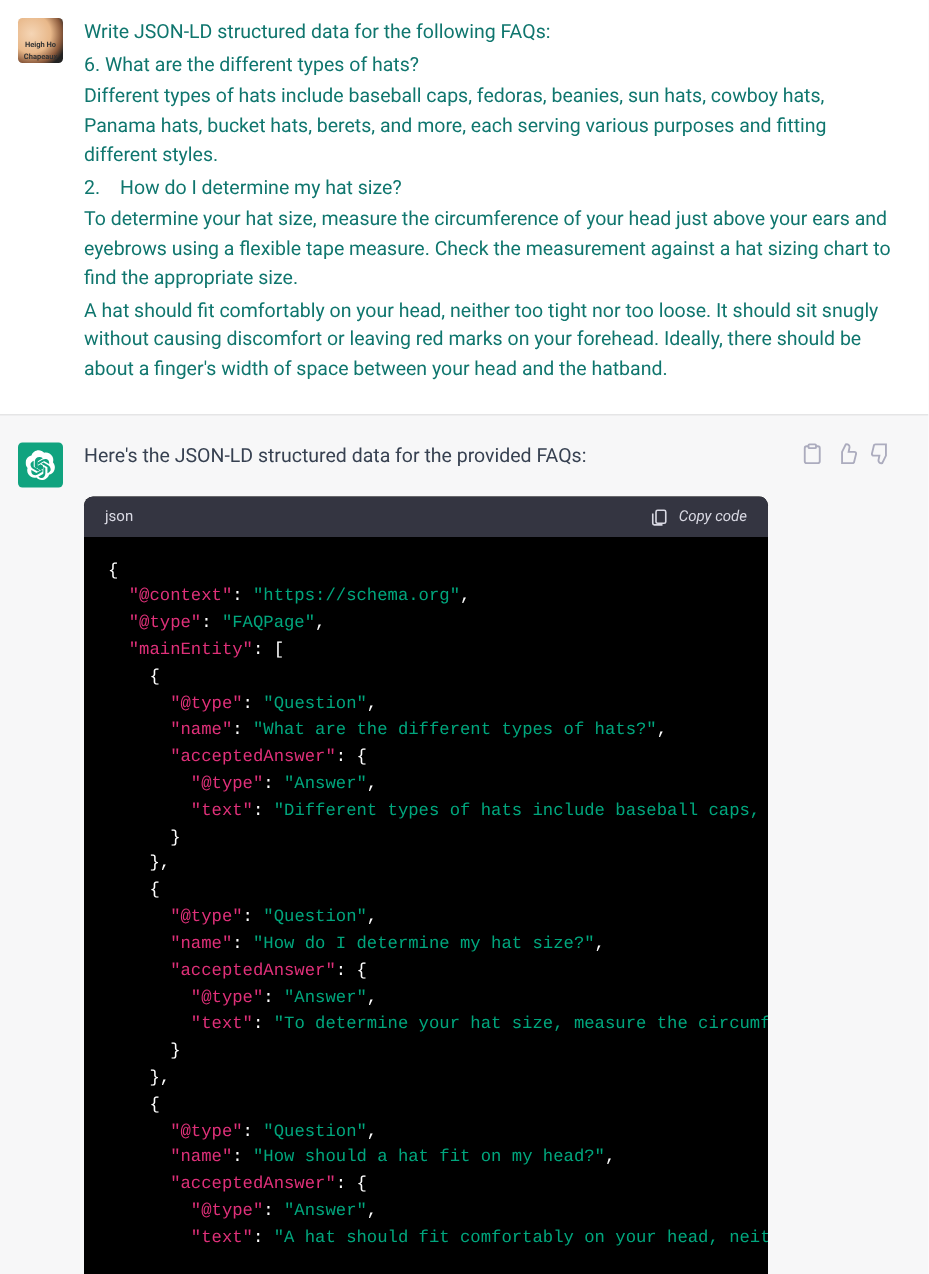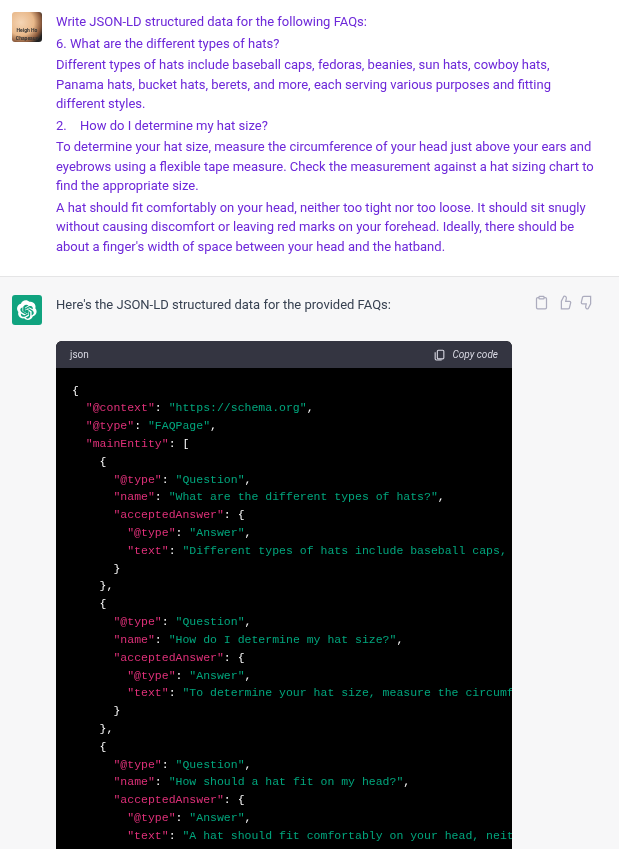--- a/index.html
+++ b/index.html
@@ -27,41 +27,41 @@
   }
   .avatar::after {
     content: attr(data-text);
     position: absolute;
     bottom: 0; left: 0; right: 0;
     font-size: 5px;
     text-align: center;
     color: #333;
     font-weight: bold;
   }
-  .user-content { flex: 1; color: #6d28d9; }
+  .user-content { flex: 1; color: #0f766e; }
   .user-content p { margin-bottom: 2px; }
 
   .assistant-section {
     background: #f7f7f8;
     border-top: 1px solid #e5e5e6;
     padding: 18px 24px 20px 12px;
   }
   .assistant-row { display: flex; gap: 14px; }
   .assistant-avatar {
     width: 30px; height: 30px;
     background: #10a37f;
     border-radius: 3px;
     flex-shrink: 0;
     display: flex;
     align-items: center;
     justify-content: center;
   }
   .assistant-avatar svg { width: 20px; height: 20px; }
   .assistant-content { flex: 1; min-width: 0; }
-  .assistant-intro { margin-bottom: 26px; color: #374151; }
+  .assistant-intro { margin-bottom: 16px; color: #374151; }
   .actions {
     display: flex;
     gap: 8px;
     align-items: flex-start;
     margin-left: 8px;
   }
   .action-icon {
     width: 15px; height: 15px;
     color: #acacbe;
     cursor: pointer;

